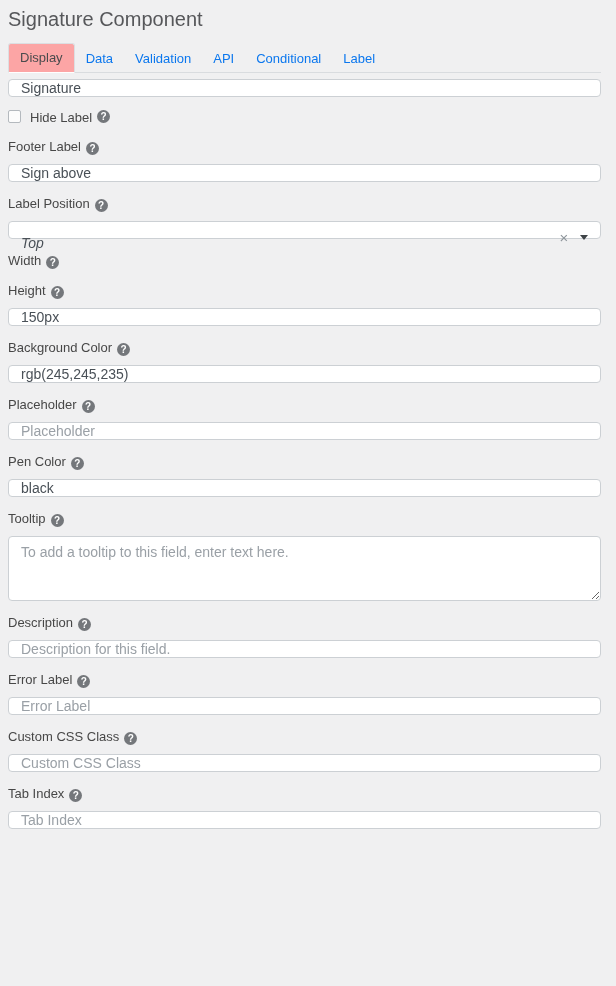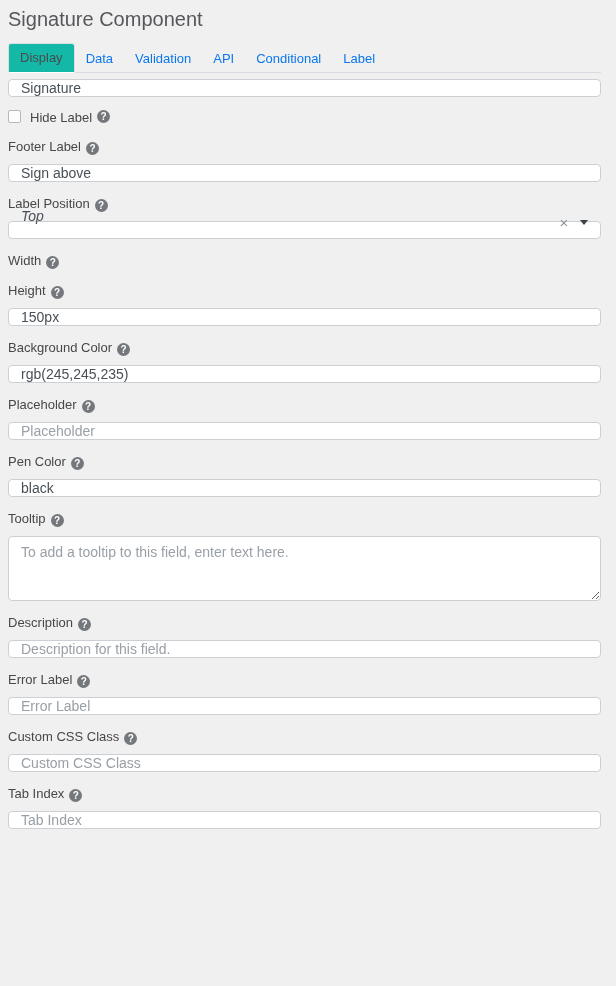--- a/index.html
+++ b/index.html
@@ -19,21 +19,21 @@
   .tabs{
     display:flex;align-items:flex-end;list-style:none;
     margin:0 0 6px 0;padding:0;
     border-bottom:1px solid #d9dcdf;
   }
   .tab{
     font-size:13px;padding:6px 11px 7px 11px;margin-bottom:-1px;
     color:var(--tab-link,#0b77ee);cursor:pointer;white-space:nowrap;
   }
   .tab.active{
-    background:#14b8a6;color:#4a4b4d;
+    background:#fca5a5;color:#4a4b4d;
     border:1px solid #dcdfe2;border-bottom:1px solid #fff;
     border-radius:3px 3px 0 0;
   }
   
   .form-group{margin-bottom:15px;}
   .field-label{display:block;font-size:13px;color:#474747;margin-bottom:9px;line-height:14px;}
   .form-control{
     display:block;width:100%;box-sizing:border-box;height:16px;
     padding:8px 12px;font-size:14px;color:#495057;line-height:27px;
     background:#fff;border:1px solid var(--input-border,#ccd0d4);border-radius:4px;
@@ -49,21 +49,21 @@
   }
   
   .help-icon{
     display:inline-block;width:13px;height:13px;border-radius:50%;
     background:var(--help-icon-bg,#74777b);color:#fff;
     font-size:10px;font-weight:bold;line-height:13px;text-align:center;
     margin-left:5px;vertical-align:-1px;cursor:pointer;
   }
   .required{color:var(--required,#e0302a);margin-left:3px;font-size:13px;}
   
-  .select-control{display:flex;align-items:flex-end;justify-content:space-between;cursor:pointer;font-style:italic;}
+  .select-control{display:flex;align-items:flex-start;justify-content:space-between;cursor:pointer;font-style:italic;}
   .select-value{font-size:14px;color:#495057;}
   .select-actions{display:flex;align-items:center;}
   .clear-x{color:#8e959b;font-size:15px;line-height:1;margin-right:12px;cursor:pointer;}
   .caret{
     width:0;height:0;border-left:4px solid transparent;border-right:4px solid transparent;
     border-top:5px solid #3e4347;cursor:pointer;
   }
 </style>
 </head>
 <body>

